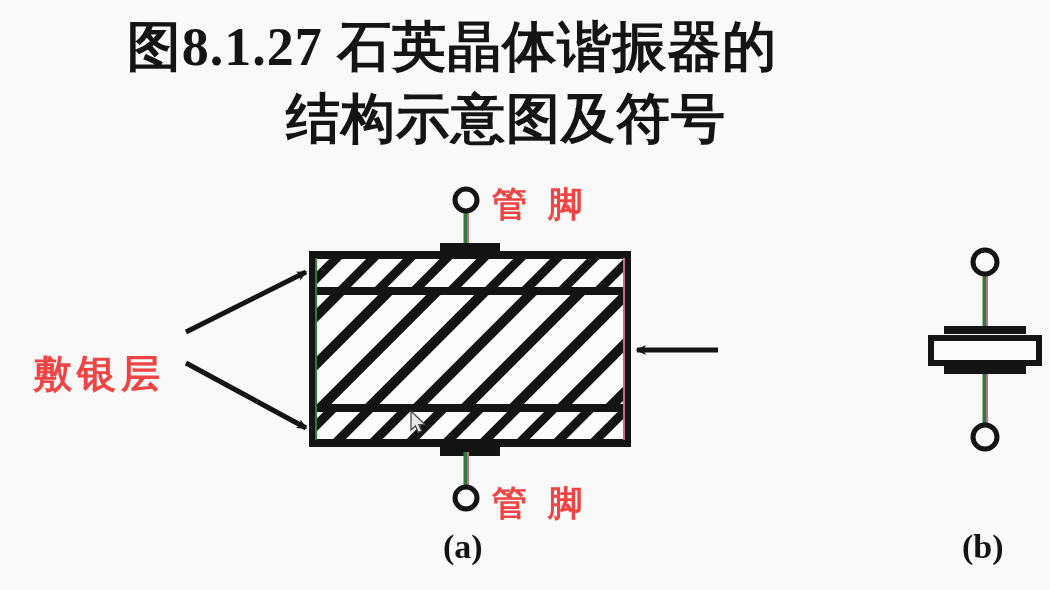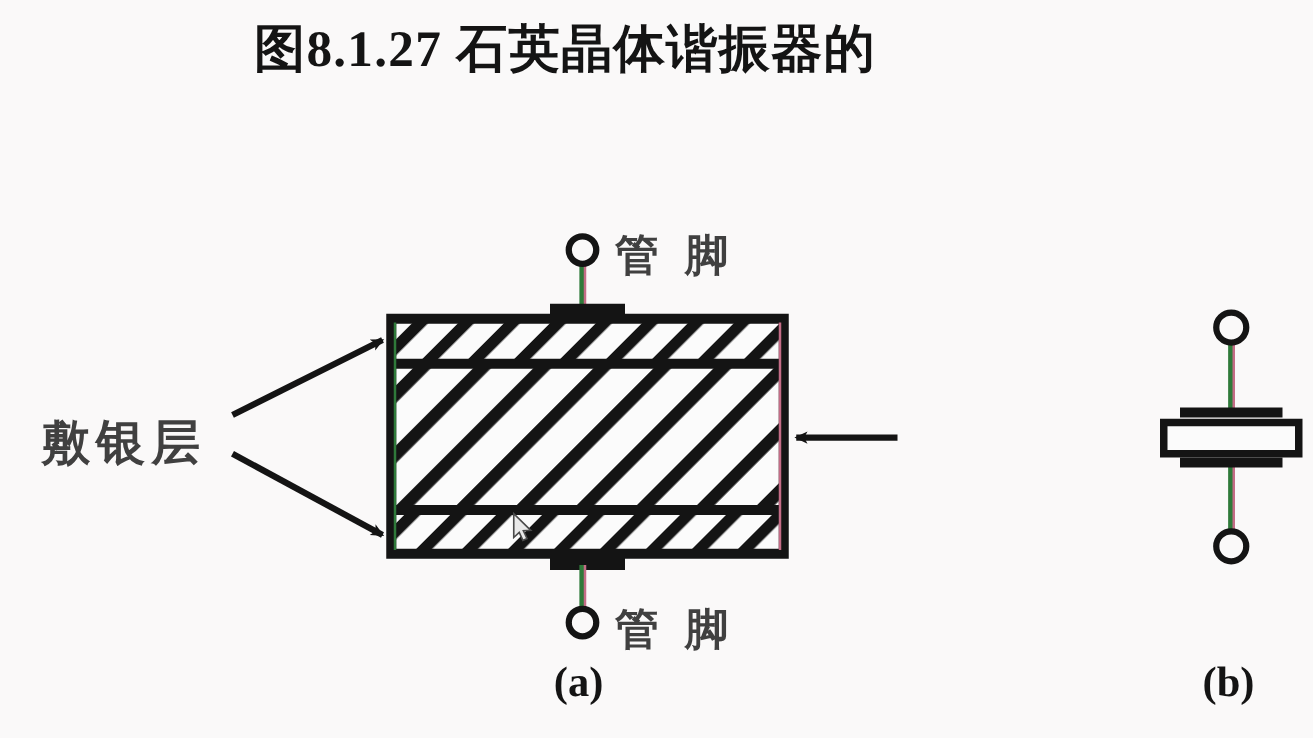--- a/index.html
+++ b/index.html
@@ -20,50 +20,51 @@
     background: #faf9f9;
   }
   .title-block {
     position: absolute;
     left: 0;
     top: 12px;
     width: 894px;
     text-align: center;
     color: #141414;
     font-family: "Liberation Serif", serif;
-    font-size: 41px;
+    font-size: 54px;
     font-weight: 700;
     line-height: 1.33;
     letter-spacing: 1px;
   }
   .title-line1 {
     display: block;
     padding-left: 10px;
   }
   .title-line2 {
     display: block;
     padding-left: 118px;
   }
   .diagram-svg {
     position: absolute;
     left: 0;
     top: 0;
   }
   .cn-label {
     position: absolute;
-    color: #404040;
+    color: #ef4444;
     font-family: "Liberation Serif", serif;
     font-size: 35px;
     font-weight: 700;
     letter-spacing: 6px;
     white-space: nowrap;
   }
   .cn-label-big {
     font-size: 39px;
     letter-spacing: 5px;
+    margin-top: 20px;
   }
   .sub-caption {
     position: absolute;
     color: #141414;
     font-family: "Liberation Serif", serif;
     font-size: 34px;
     font-weight: 700;
     white-space: nowrap;
   }
   #pin-top-label   { left: 492px; top: 181px; }
@@ -73,20 +74,21 @@
   #caption-a       { left: 443px; top: 528px; }
   #caption-b       { left: 962px; top: 528px; }
 </style>
 </head>
 <body>
 
 <div id="page">
 
   <div class="title-block">
     <span class="title-line1">图8.1.27  石英晶体谐振器的</span>
+    <span class="title-line2">结构示意图及符号</span>
   </div>
 
   <svg class="diagram-svg" width="1050" height="590" viewBox="0 0 1050 590">
     <defs>
       <pattern id="hatchTop" width="26" height="26" patternUnits="userSpaceOnUse" patternTransform="rotate(-45 0 0)">
         <rect width="26" height="26" fill="#fbfbfb"></rect>
         <rect x="0" y="0" width="26" height="9" fill="#141414"></rect>
       </pattern>
       <pattern id="hatchCore" width="34" height="34" patternUnits="userSpaceOnUse" patternTransform="rotate(-45 0 0)">
         <rect width="34" height="34" fill="#fbfbfb"></rect>

